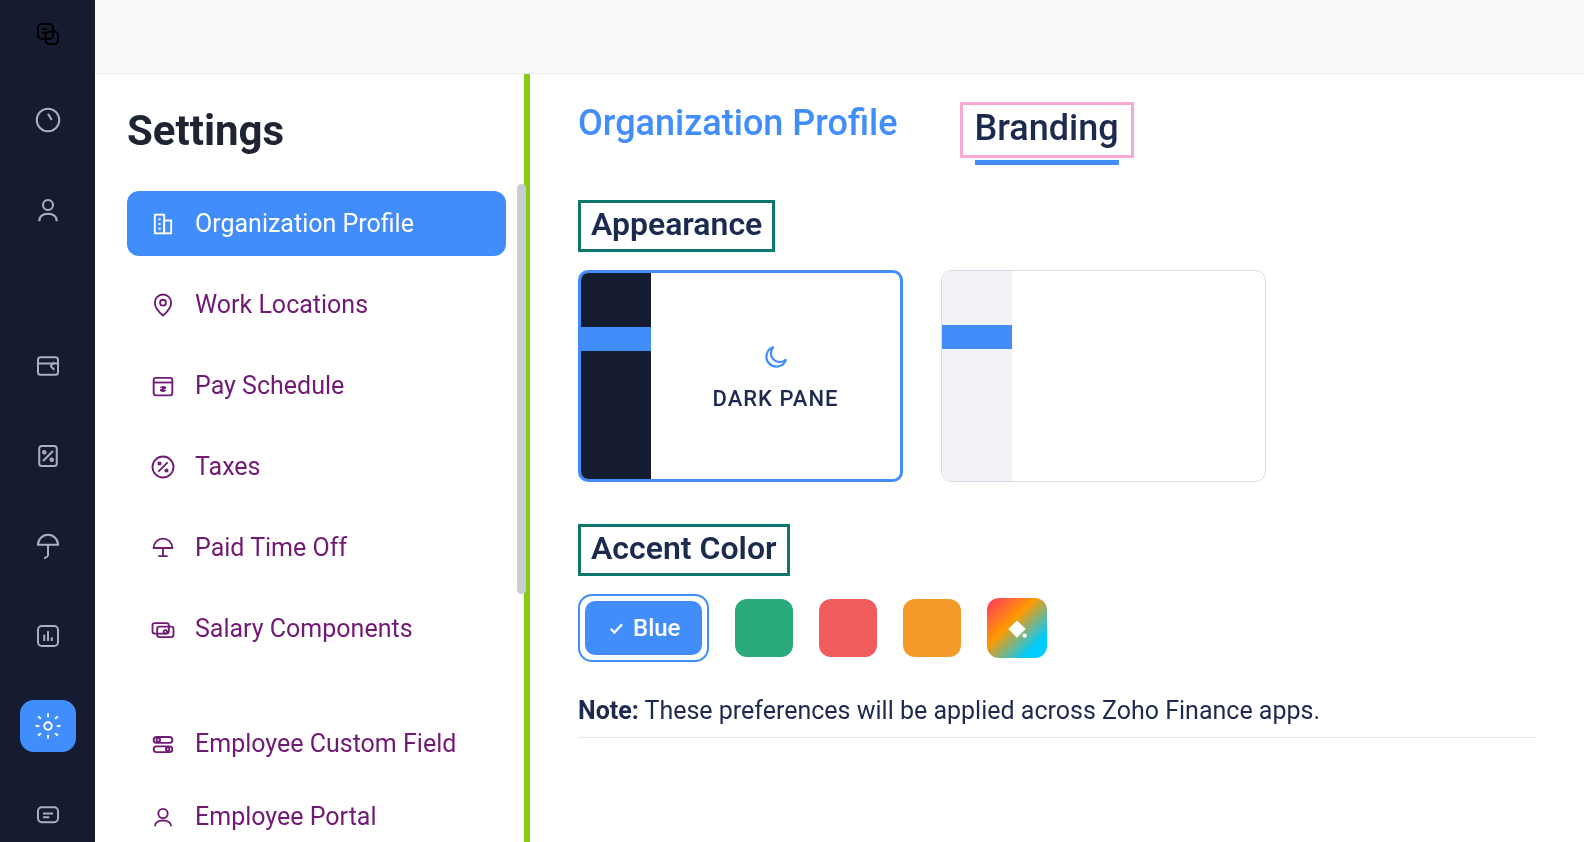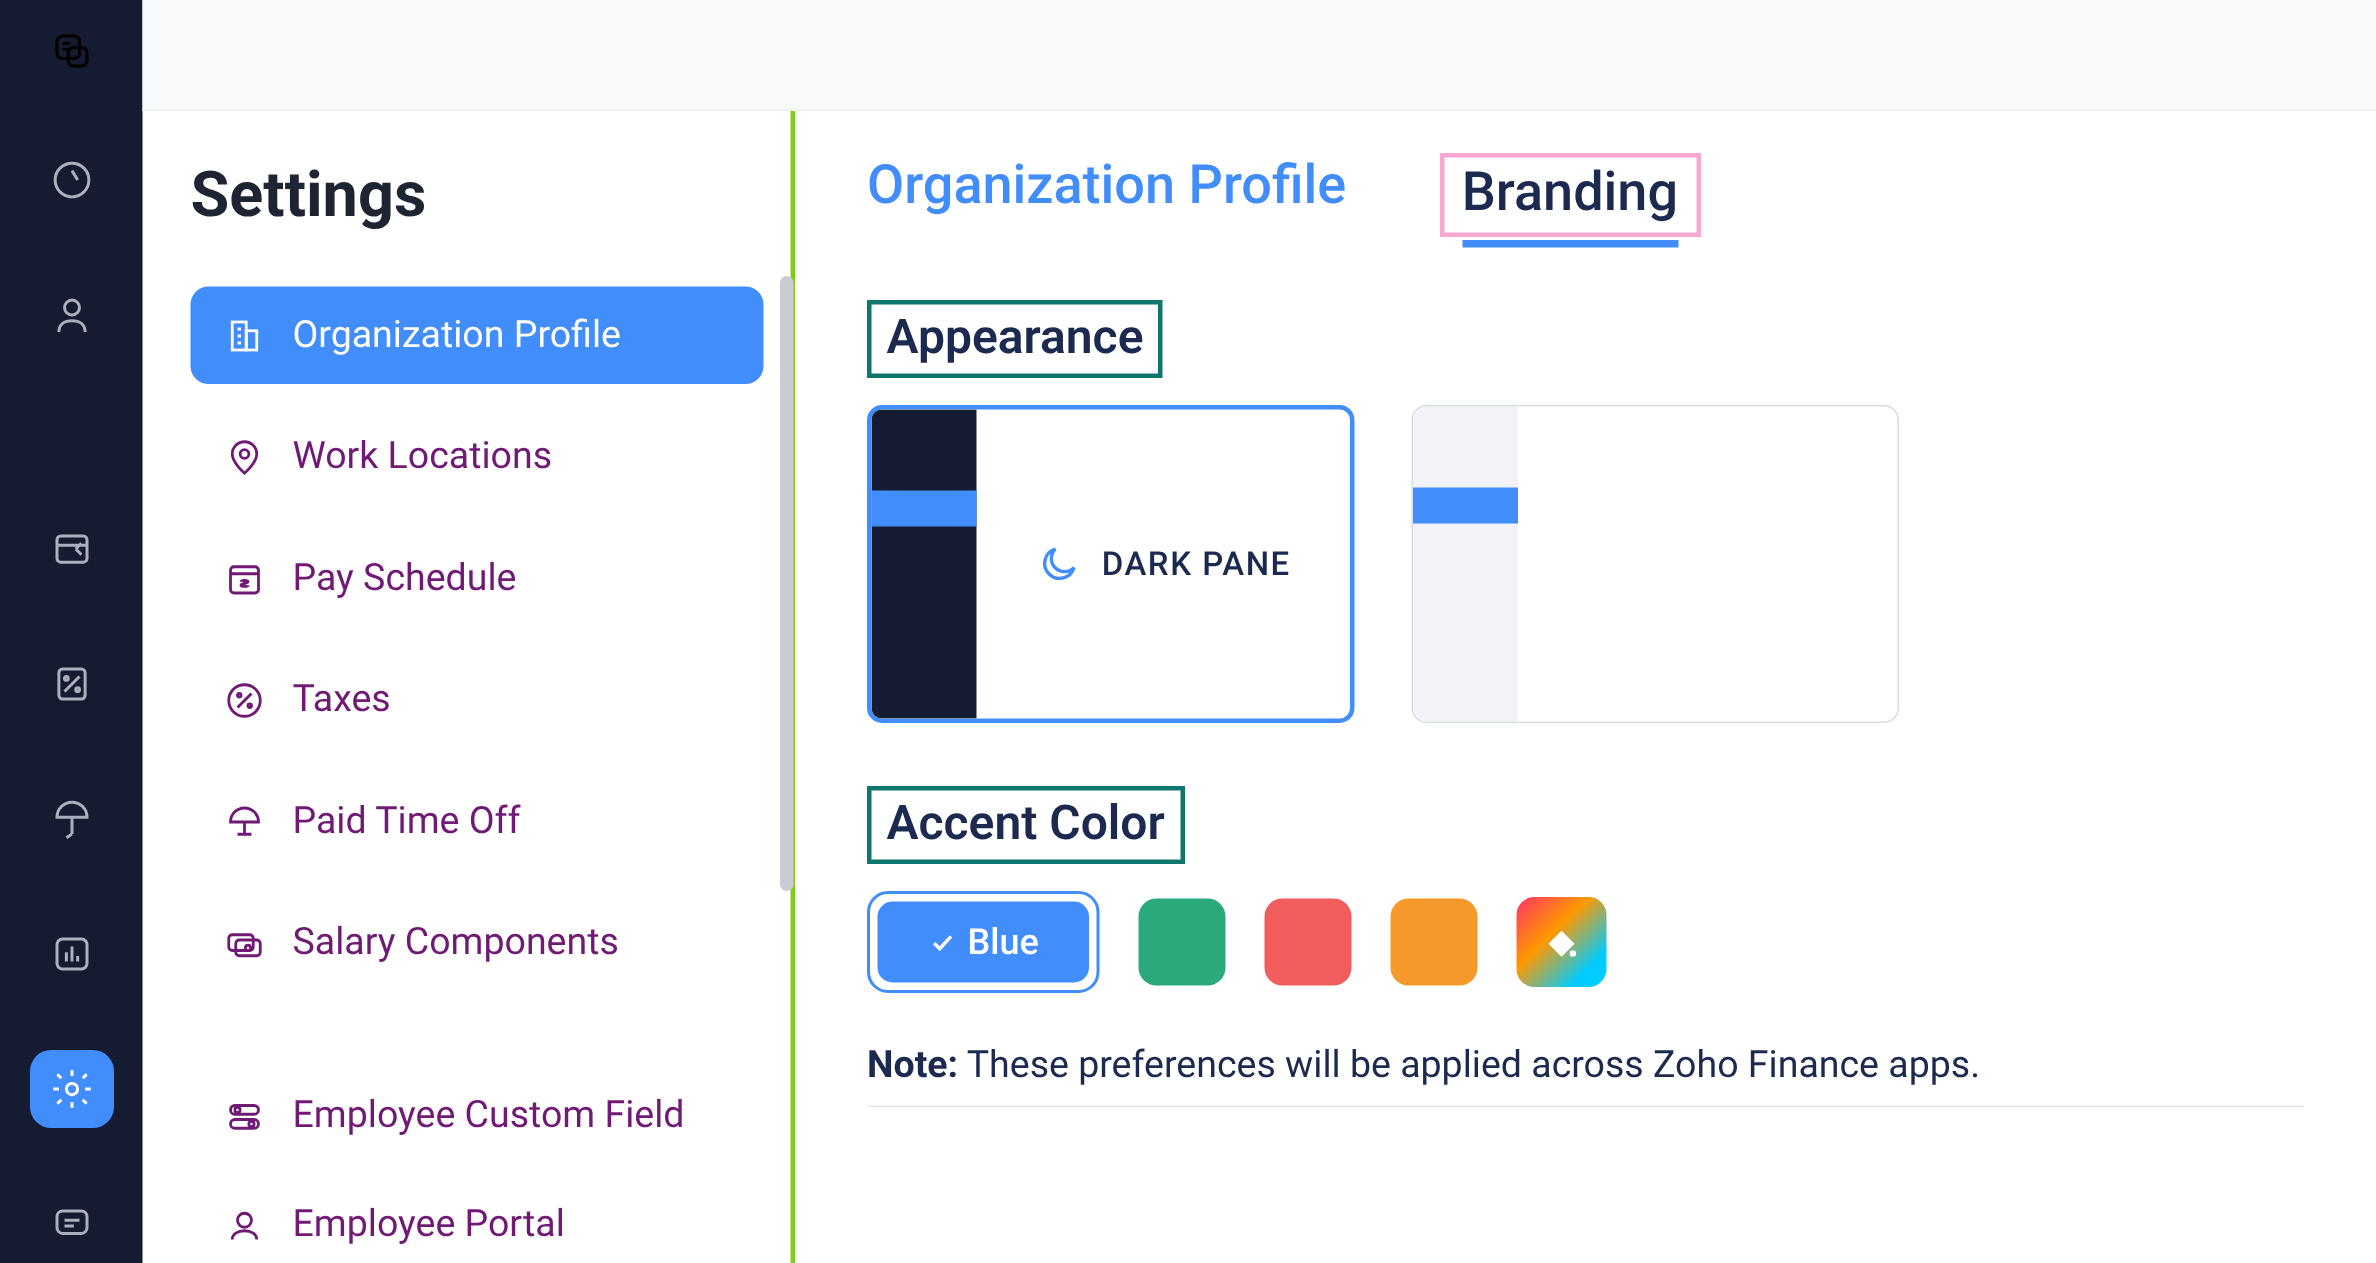--- a/index.html
+++ b/index.html
@@ -7,48 +7,48 @@
   .app { display: flex; height: 100%; }
   .rail { width: 95px; background: #151b30; display: flex; flex-direction: column; align-items: center; padding-top: 12px; gap: 38px; flex-shrink: 0; }
   .rail-logo { width: 48px; height: 48px; display:flex; align-items:center; justify-content:center; }
   .rail-item { width: 56px; height: 56px; display: flex; align-items: center; justify-content: center; color: #aab0c0; border-radius: 14px; }
   .rail-item.active { background: #408dfb; color: #fff; }
   .rail-spacer { flex: 0 0 28px; }
   .rail svg { width: 30px; height: 30px; stroke: currentColor; stroke-width: 1.6; fill: none; }
   .topbar { height: 74px; background: #f8f9fb; border-bottom: 1px solid #eceef3; }
   .content { display: flex; height: calc(100% - 74px); }
   .right { flex: 1; display: flex; flex-direction: column; }
-  .sidebar { width: 435px; padding: 32px 18px 0 32px; border-right: 3px solid #84cc16; position: relative; }
+  .sidebar { width: 435px; padding: 32px 18px 0 32px; border-right: 6px solid #84cc16; position: relative; }
   .sidebar h1 { font-size: 42px; font-weight: 700; color: #1f2432; margin-bottom: 36px; }
   .side-item { display: flex; align-items: center; gap: 18px; padding: 18px 22px; border-radius: 12px; font-size: 25px; color: #701a75; cursor: pointer; margin-bottom: 16px; }
   .side-item.active { background: #408dfb; color: #fff; }
   .side-item svg { width: 28px; height: 28px; stroke: currentColor; stroke-width: 1.6; fill: none; flex-shrink:0; }
   .side-sep { height: 34px; }
   .scroll-ind { position:absolute; right:-2px; top:110px; width:9px; height:410px; background:#c9ccd3; border-radius:5px; }
   .main { flex: 1; padding: 28px 48px; overflow: hidden; }
   .tabs { display: flex; gap: 62px; align-items: flex-start; margin-bottom: 40px; }
   .tab { font-size: 36px; font-weight: 500; color: #408dfb; cursor:pointer; padding-bottom: 16px; }
   .tab.active-tab { color: #1b2a4e; position: relative; }
   .tab.active-tab::after { content:""; position:absolute; left:0; right:0; bottom:0; height:5px; background:#408dfb; }
   .tab-hl { border: 3px solid #f9a8d4; padding: 2px 12px 6px 12px; display:inline-block; }
   .sec-title { font-size: 32px; font-weight: 600; color: #1b2a4e; }
   .sec-hl { border: 3px solid #0f766e; padding: 2px 10px 6px 10px; display:inline-block; margin-bottom: 18px; }
   .panes { display: flex; gap: 38px; margin-bottom: 42px; }
   .pane { width: 325px; height: 212px; border: 1px solid #d7dbe3; border-radius: 10px; display: flex; overflow: hidden; cursor:pointer; }
   .pane.selected { border: 3px solid #408dfb; }
   .pane-bar { width: 70px; display: flex; flex-direction: column; }
   .pane-bar .fill { flex:1; }
   .pane-bar .accent { height: 24px; background:#408dfb; margin-top:54px; }
-  .pane-body { flex:1; display:flex; flex-direction:row; align-items:center; justify-content:center; gap:14px; }
+  .pane-body { flex:1; display:flex; flex-direction:column; align-items:center; justify-content:center; gap:14px; }
   .pane-body svg { width: 30px; height: 30px; stroke:#408dfb; stroke-width:1.8; fill:none; }
   .pane-label { font-size: 22px; letter-spacing: 1px; color:#1b2a4e; font-weight:500; }
   .swatches { display: flex; gap: 26px; margin-bottom: 34px; align-items:center; }
   .swatch { width: 58px; height: 58px; border-radius: 12px; cursor:pointer; }
   .swatch-blue-wrap { border: 2px solid #408dfb; border-radius: 14px; padding: 5px 5px; }
-  .swatch-blue-inner { display:flex; align-items:center; gap:8px; background:#408dfb; color:#fff; font-size:24px; font-weight:500; border-radius:10px; height:54px; padding: 0 34px; }
+  .swatch-blue-inner { display:flex; align-items:center; gap:8px; background:#408dfb; color:#fff; font-size:24px; font-weight:500; border-radius:10px; height:54px; padding: 0 22px; }
   .swatch-green { background:#2aa97b; }
   .swatch-red { background:#f15c5c; }
   .swatch-orange { background:#f59a2a; }
   .swatch-custom { background: linear-gradient(135deg,#f36,#f90 40%,#0cf 80%); display:flex; align-items:center; justify-content:center; width:60px; height:60px; }
   .swatch-custom svg { width:26px; height:26px; fill:#fff; }
   .note { font-size: 25px; color:#1b2a4e; }
   .note b { font-weight:700; }
   .hr { height:1px; background:#e5e7ec; margin-top: 12px; }
 </style>
 </head>

